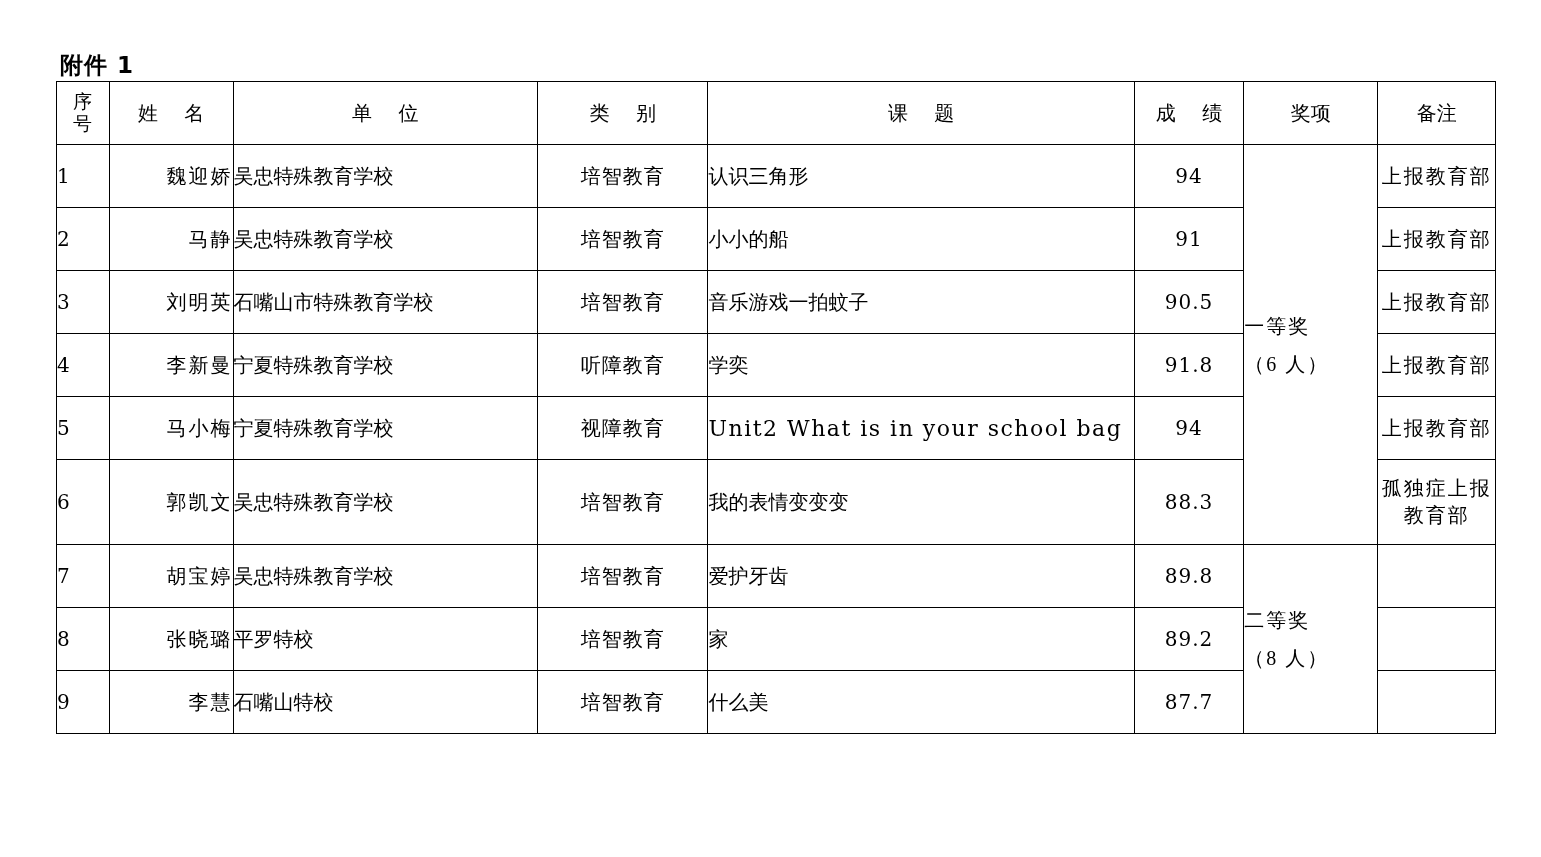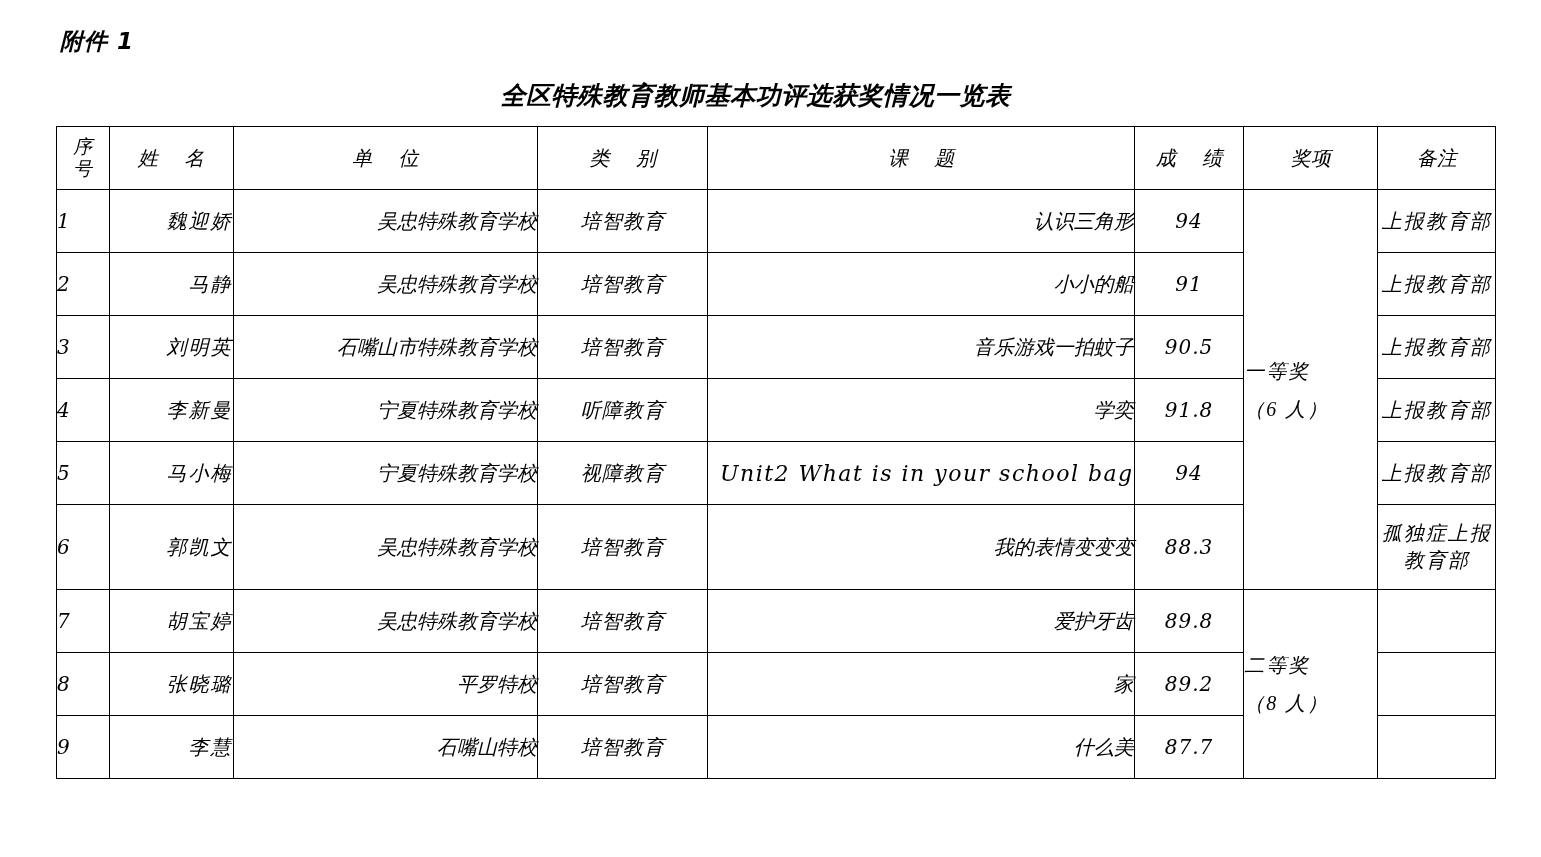--- a/index.html
+++ b/index.html
@@ -12,22 +12,21 @@
     height: 857px;
     font-family: "Liberation Serif", "DejaVu Serif", serif;
     color: #000000;
     overflow: hidden;
   }
   .page {
     position: relative;
     width: 1541px;
     height: 658px;
     box-sizing: border-box;
-    padding: 16px 46px 0 56px;
-    font-style: italic;
+    padding: 40px 46px 0 56px;
   }
   .attachment-label {
     font-family: "DejaVu Sans", "Liberation Sans", sans-serif;
     font-size: 23px;
     font-weight: 700;
     letter-spacing: 1px;
     margin: 10px 0 0 4px;
   }
   .doc-title {
     text-align: center;
@@ -75,21 +74,21 @@
     text-align: left;
     padding-left: 10px;
     font-family: "DejaVu Serif", "Liberation Serif", serif;
   }
   td.c-name {
     text-align: right;
     letter-spacing: 2px;
   }
   td.c-unit,
   td.c-topic {
-    text-align: right;
+    text-align: left;
     padding-left: 12px;
   }
   td.c-type {
     text-align: center;
     letter-spacing: 1px;
   }
   td.c-score {
     text-align: center;
     padding-left: 12px;
     font-family: "DejaVu Serif", "Liberation Serif", serif;
@@ -122,21 +121,20 @@
   .col-note { width: 116px; }
   .tall-row td { height: 84px; }
 </style>
 </head>
 <body>
 
 <div class="page">
 
   <div class="attachment-label">附件 1</div>
 
-  <div class="doc-title">全区特殊教育教师基本功评选获奖情况一览表</div>
 
   <table class="award-table">
     <colgroup>
       <col class="col-index">
       <col class="col-name">
       <col class="col-unit">
       <col class="col-type">
       <col class="col-topic">
       <col class="col-score">
       <col class="col-award">

